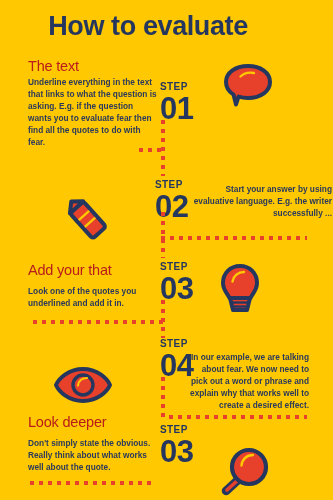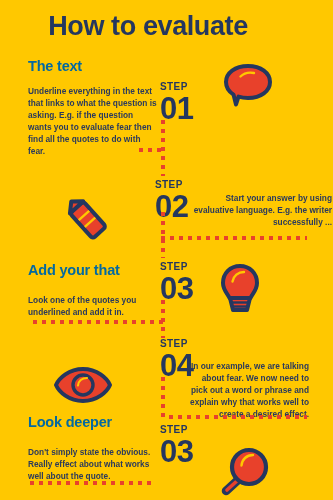--- a/index.html
+++ b/index.html
@@ -27,33 +27,32 @@
     font-size: 27px;
     font-weight: bold;
     letter-spacing: -0.4px;
     color: #25375F;
     line-height: 1.05;
   }
 
   
   .heading {
     position: absolute;
-    color: #0369a1;
+    color: #b91c1c;
     font-size: 14.5px;
-    font-weight: bold;
+    font-weight: normal;
     letter-spacing: -0.2px;
     line-height: 1.15;
   }
   .body {
     position: absolute;
     color: #2B3A5C;
     font-size: 8.3px;
     font-weight: bold;
     line-height: 1.45;
-    margin-top: 9px;
   }
   .align-right { text-align: right; }
   .align-left  { text-align: left; }
 
   
   .step {
     position: absolute;
     color: #25375F;
     text-align: left;
   }
@@ -176,21 +175,21 @@
       <path d="M31 6 C45 6 55 15 58 22 C55 29 45 38 31 38 C17 38 7 29 4 22 C7 15 17 6 31 6 Z" fill="#E8412B" stroke="#25375F" stroke-width="4" stroke-linejoin="round"></path>
       <circle cx="31" cy="22" r="10" fill="#E8412B" stroke="#25375F" stroke-width="3.4"></circle>
       <path d="M35 15 C30 15 26.5 18 26 22.5" fill="none" stroke="#FFC800" stroke-width="2.2" stroke-linecap="round"></path>
     </svg>
   </div>
 
   <div class="dash-v" style="left:161px; top:377px; height:40px;"></div>
   <div class="dash-h" style="left:169px; top:415px; width:138px;"></div>
 
   <div class="heading align-left" style="left:28px; top:414px; width:140px;">Look deeper</div>
-  <div class="body align-left" style="left:28px; top:437px; width:126px;">Don't simply state the obvious. Really effect about what works well about the quote.</div>
+  <div class="body align-left" style="left:28px; top:437px; width:126px;">Don't simply state the obvious. Really think about what works well about the quote.</div>
 
   <div class="step" style="left:160px; top:425px;">
     <span class="step-word">STEP</span>
     <span class="step-num">03</span>
   </div>
 
   <div class="icon" style="left:219px; top:443px;">
     <svg width="56" height="54" viewBox="0 0 56 54">
       <line x1="19" y1="37" x2="7" y2="48" stroke="#25375F" stroke-width="8.5" stroke-linecap="round"></line>
       <line x1="19" y1="37" x2="8" y2="47" stroke="#E8412B" stroke-width="3.6" stroke-linecap="round"></line>

